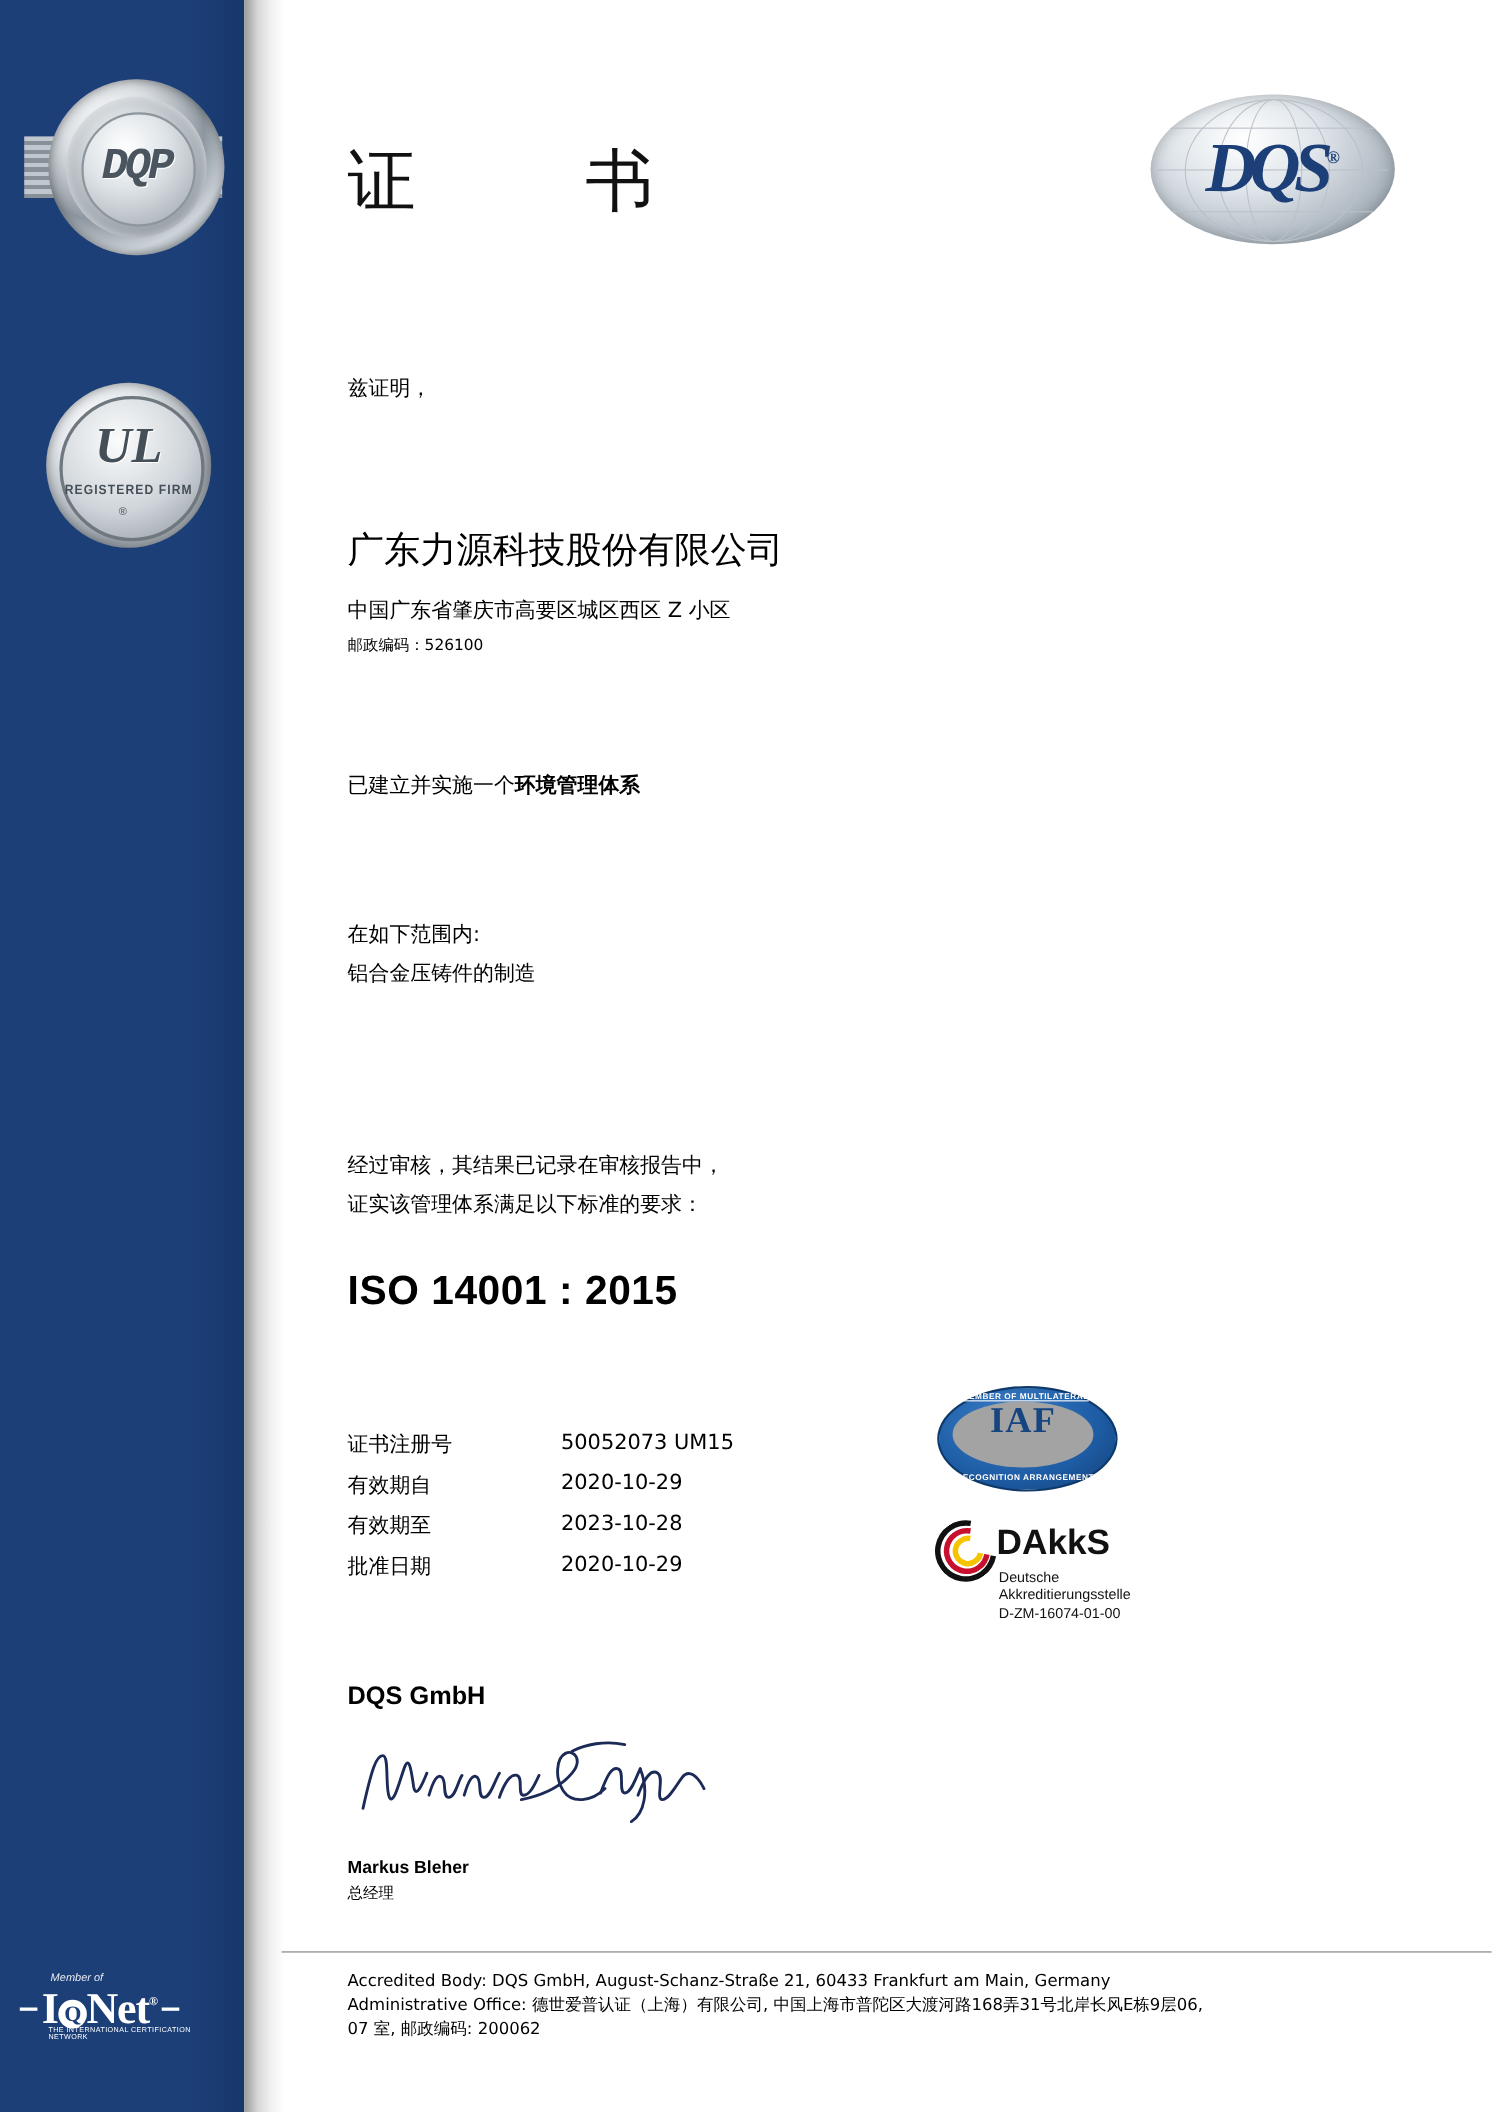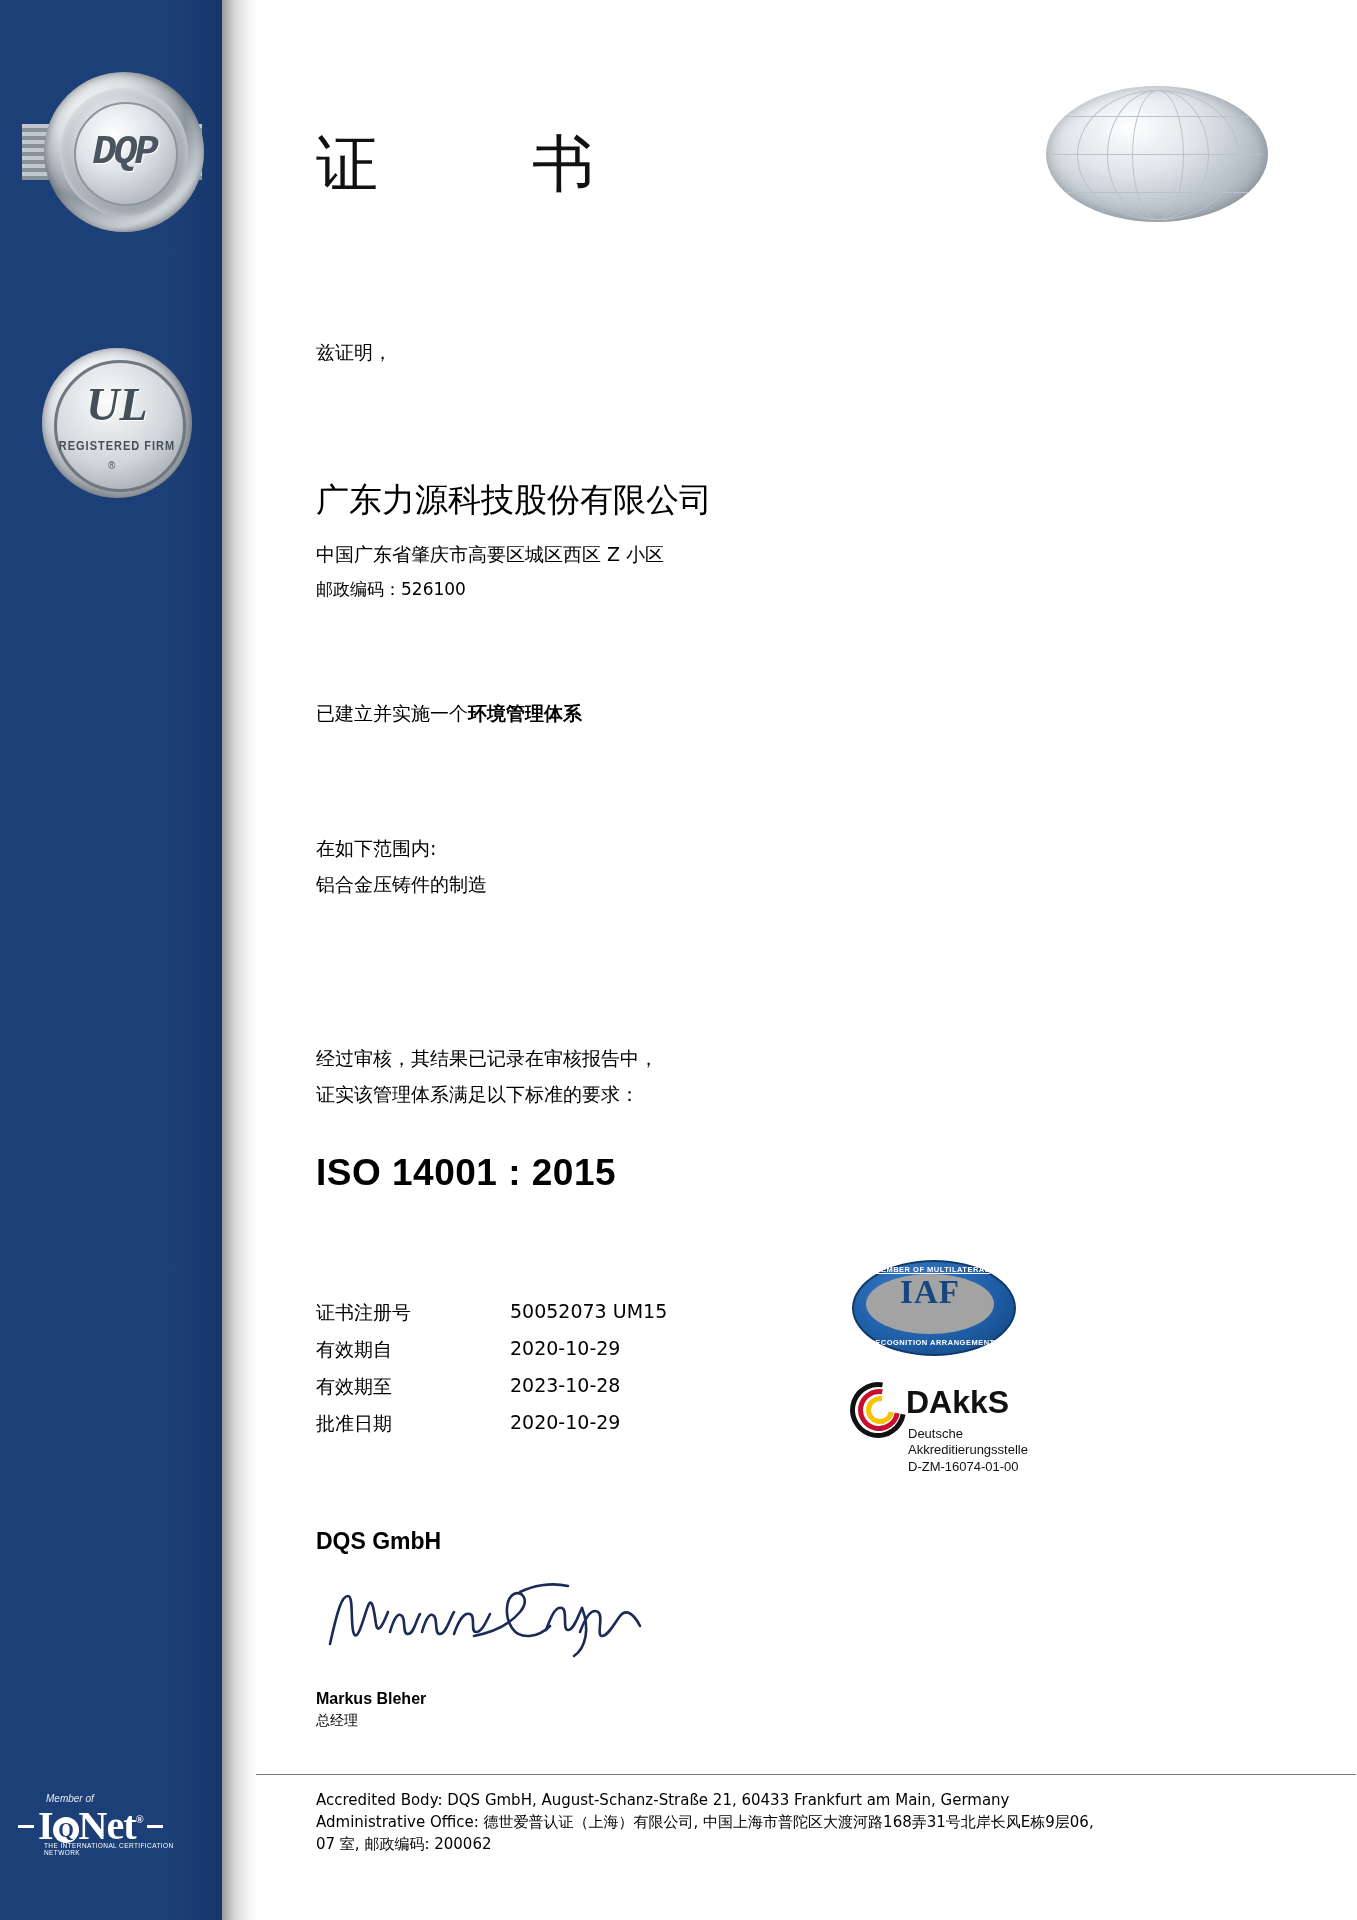--- a/index.html
+++ b/index.html
@@ -200,21 +200,21 @@
     font-size: 33px; font-weight: 500;
     font-family: "DejaVu Sans", sans-serif;
   }
   .addr1 {
     position: absolute; left: 0; top: 542px;
     font-size: 19px;
     font-family: "DejaVu Sans", sans-serif;
   }
   .addr2 {
     position: absolute; left: 0; top: 578px;
-    font-size: 17px;
+    font-size: 14px;
     font-family: "DejaVu Sans", sans-serif;
   }
   .established {
     position: absolute; left: 0; top: 701px;
     font-size: 19px;
     font-family: "DejaVu Sans", sans-serif;
   }
   .established b { font-weight: bold; }
   .scope-label {
     position: absolute; left: 0; top: 836px;
@@ -369,20 +369,21 @@
 
 <div class="globe">
   <div class="oval">
     <div class="merid m1"></div>
     <div class="merid m2"></div>
     <div class="merid m3"></div>
     <div class="par" style="top:30px"></div>
     <div class="par" style="top:68px"></div>
     <div class="par" style="top:106px"></div>
   </div>
+  <div class="dqs-letters"><span>DQS</span><span class="reg">®</span></div>
 </div>
 
 <div class="doc">
 
   <div class="title">证　书</div>
 
   <div class="intro">兹证明，</div>
 
   <div class="company">广东力源科技股份有限公司</div>
   <div class="addr1">中国广东省肇庆市高要区城区西区 Z 小区</div>

